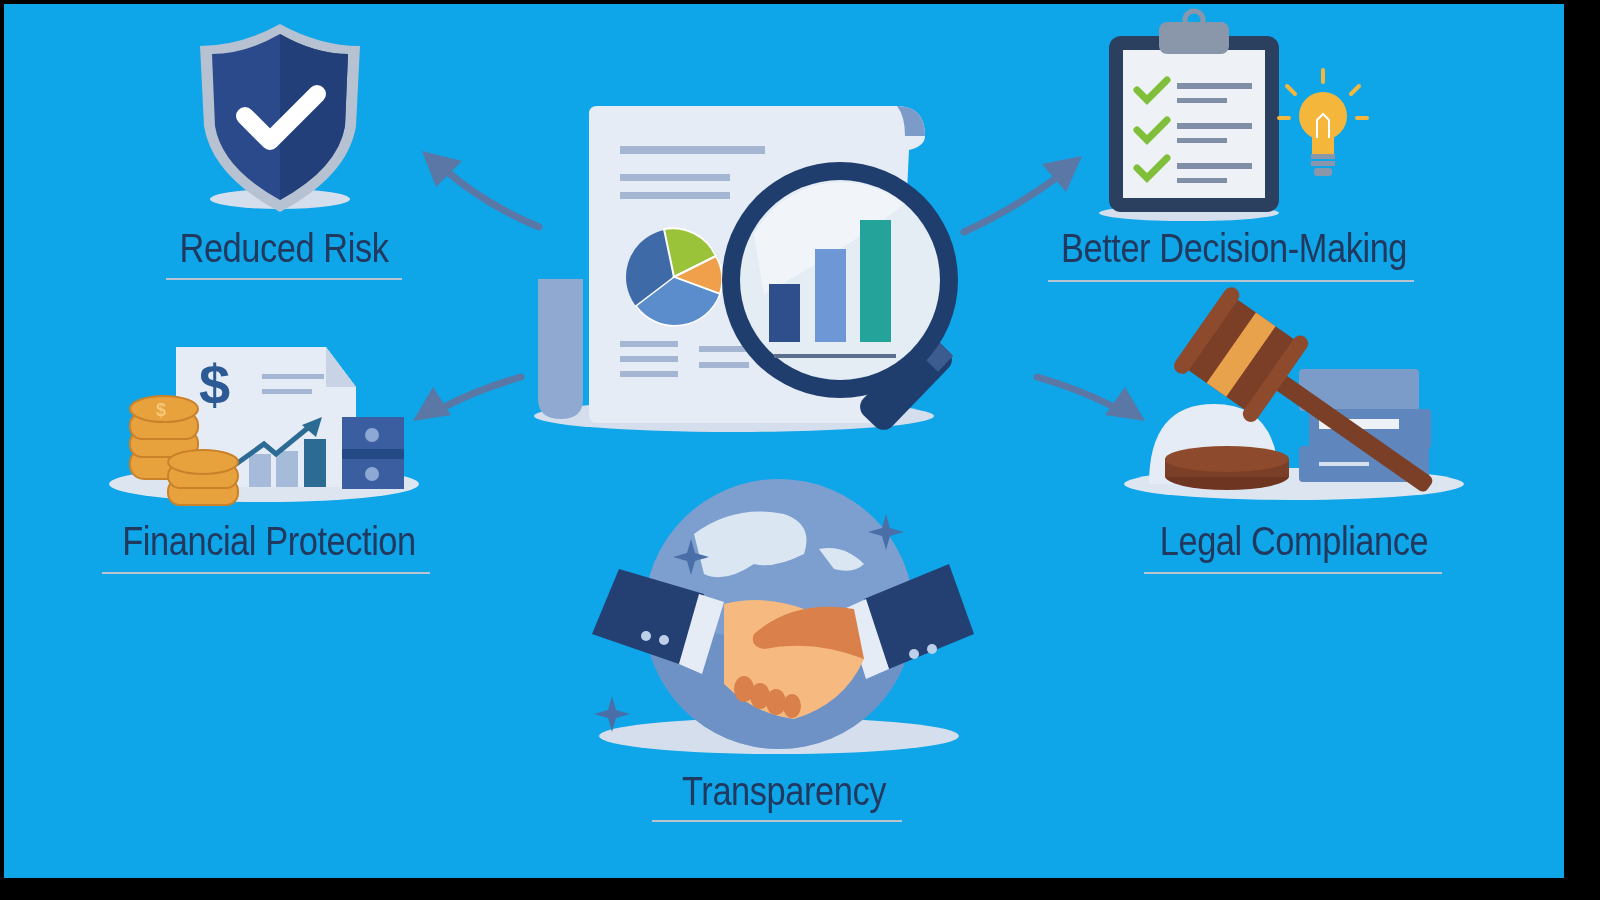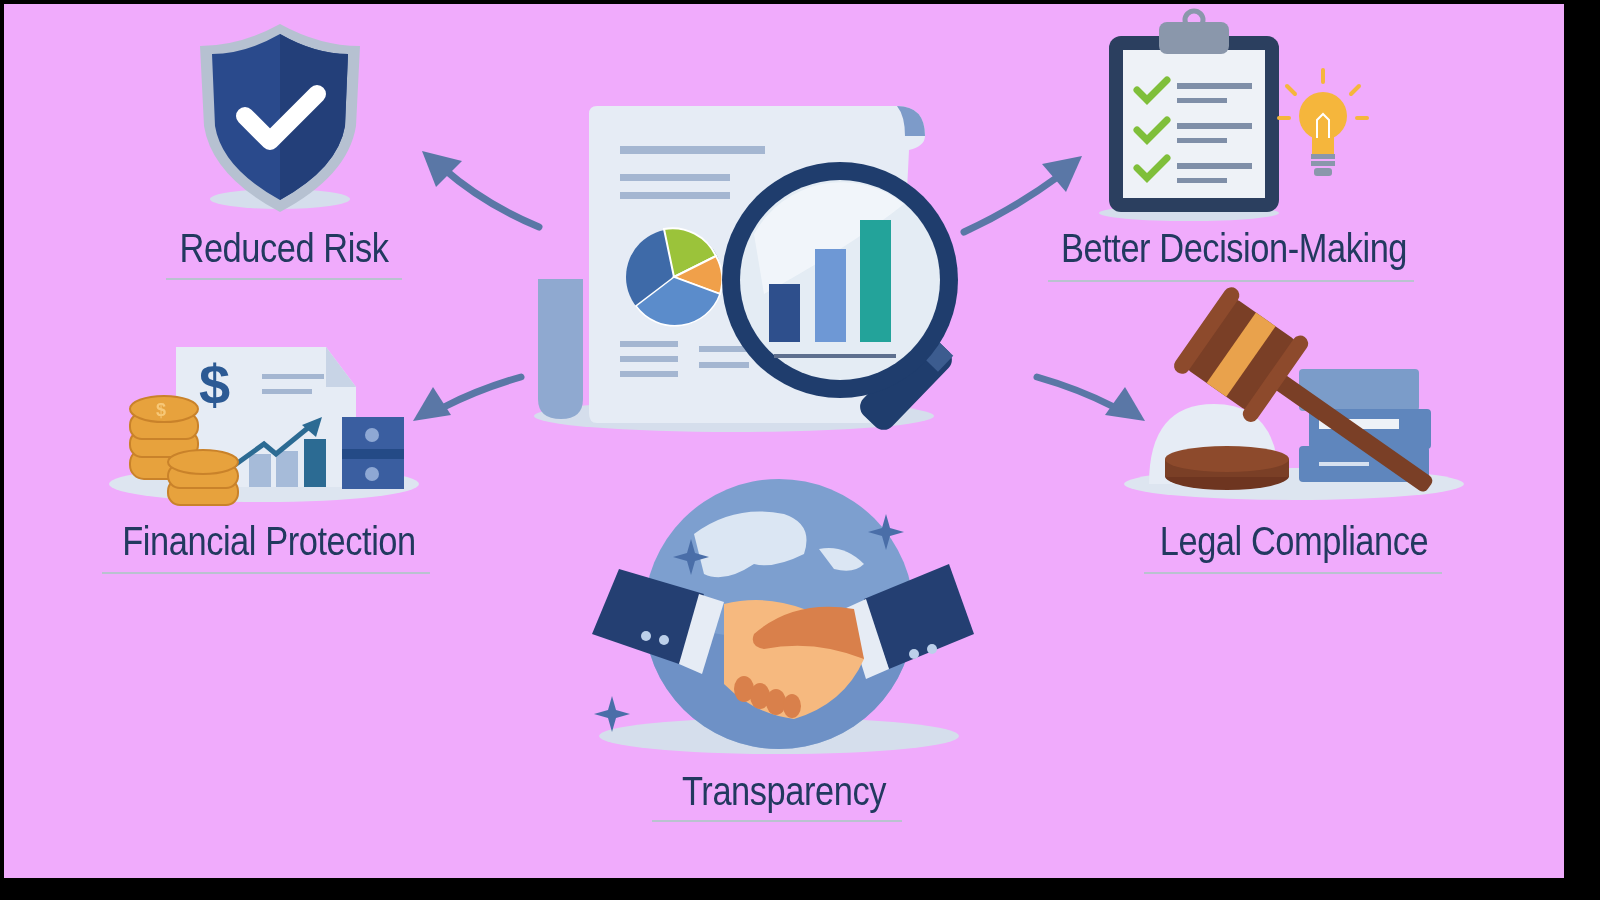--- a/index.html
+++ b/index.html
@@ -1,17 +1,17 @@
 <!DOCTYPE html>
 <html><head>
 <meta charset="utf-8">
 <style>
   html,body{margin:0;padding:0;}
   body{width:1600px;height:900px;background:#000;position:relative;overflow:hidden;font-family:"Liberation Sans",sans-serif;}
-  .frame{position:absolute;left:4px;top:4px;width:1560px;height:874px;background:#f0abfc;}
+  .frame{position:absolute;left:4px;top:4px;width:1560px;height:874px;background:#0ea5e9;}
   .label{position:absolute;font-family:"Liberation Sans",sans-serif;font-weight:400;color:#22395f;font-size:40px;letter-spacing:-0.5px;transform:scaleX(0.86);transform-origin:center;white-space:nowrap;text-align:center;}
   .uline{position:absolute;height:2px;background:#b9c2cf;}
   svg{position:absolute;overflow:visible;}
 </style>
 </head>
 <body>
 
 <div class="frame">
 
   <svg style="left:520px;top:90px;" width="560" height="380" viewBox="0 0 560 380">

